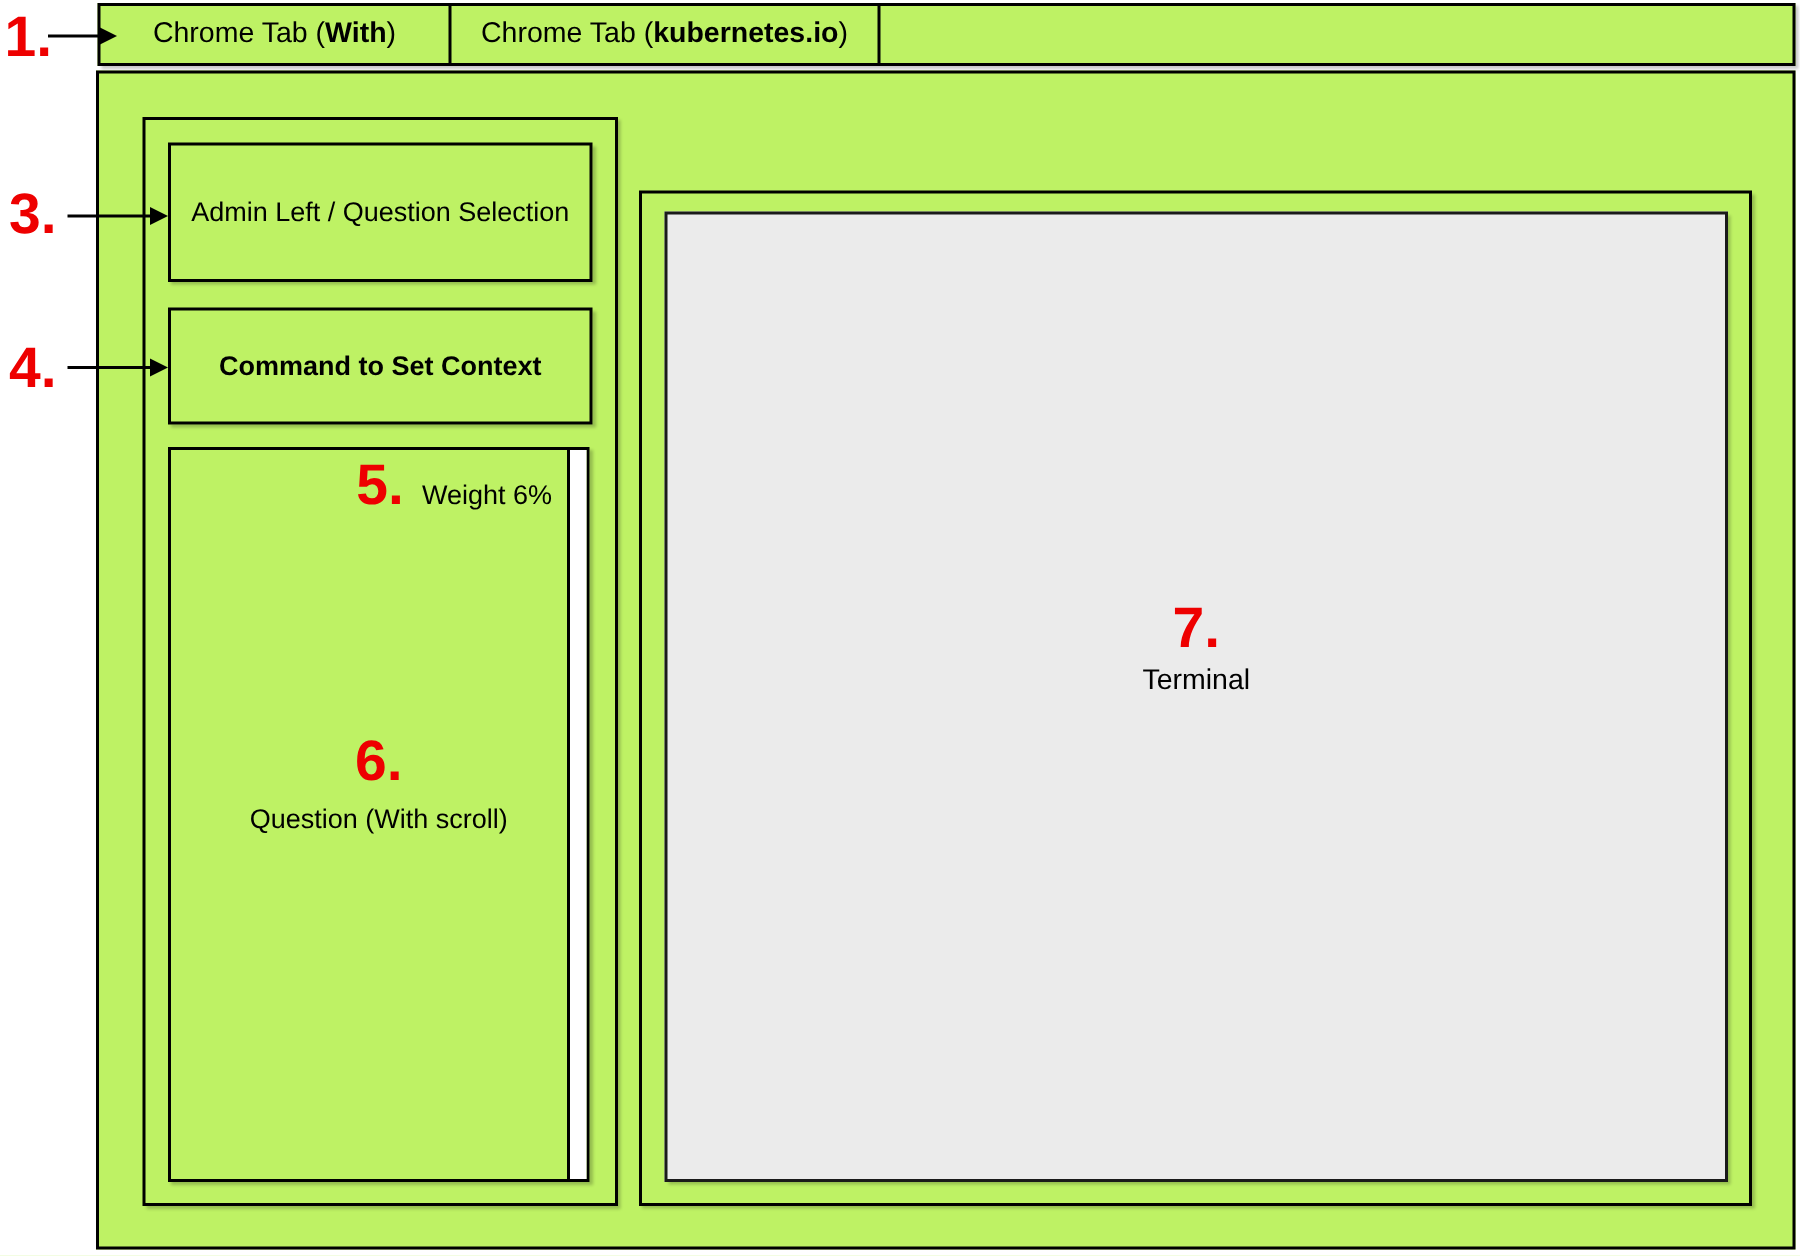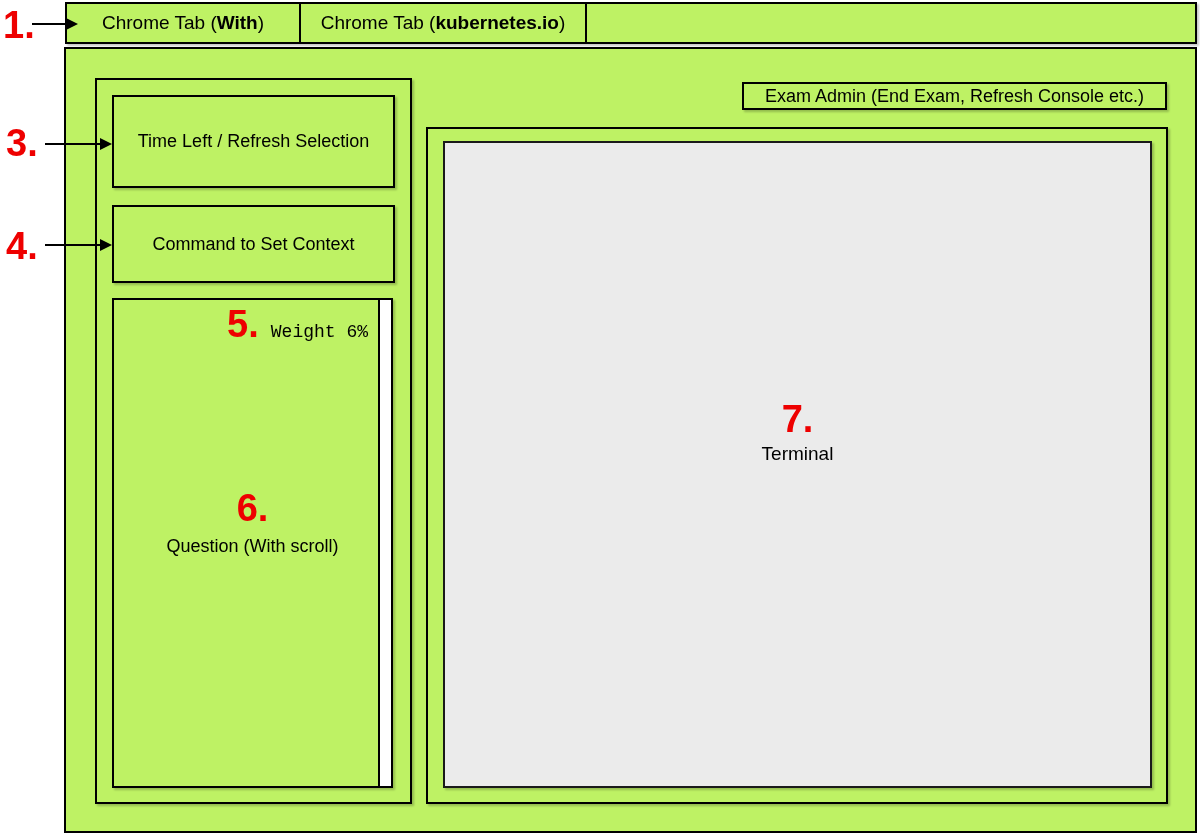--- a/index.html
+++ b/index.html
@@ -34,31 +34,31 @@
   .sidebarpanel{left:95px;top:78px;width:317px;height:726px;}
   .timeleft{
     left:112px;top:95px;width:283px;height:93px;
     display:flex;align-items:center;justify-content:center;font-size:18px;text-align:center;
   }
   .cmdbox{
     left:112px;top:205px;width:283px;height:78px;
     display:flex;flex-direction:column;align-items:center;justify-content:center;
     font-size:18px;line-height:24px;text-align:center;
   }
-  .cmdbox .cmdtitle{font-weight:normal;}
+  .cmdbox .cmdtitle{font-weight:bold;}
   .questionbox{left:112px;top:298px;width:281px;height:490px;}
   .qscroll{
     position:absolute;top:0;bottom:0;right:0;width:13px;
     border-left:2px solid #000;box-sizing:border-box;background:#fff;
   }
   .weightrow{
     position:absolute;top:5px;right:23px;display:flex;align-items:baseline;gap:12px;
   }
   .weightrow .rn{position:static;}
-  .weightrow .wtext{font-size:18px;white-space:nowrap;font-family:Liberation Mono, monospace;}
+  .weightrow .wtext{font-size:18px;white-space:nowrap;}
   .qstack{position:absolute;left:0;right:0;top:189px;text-align:center;}
   .qstack .rn{position:static;display:block;}
   .qstack .qlabel{margin-top:9px;font-size:18px;}
   
   .terminalpanel{left:426px;top:127px;width:742px;height:677px;}
   .terminalscreen{
     left:443px;top:141px;width:709px;height:647px;
     background:#ebebeb;border:2px solid #1a1a1a;
   }
   .tstack{position:absolute;left:0;right:0;top:257px;text-align:center;}
@@ -86,28 +86,25 @@
     <div class="tab tab-k8s">
       <span>Chrome Tab (</span>
         <b>kubernetes.io</b>
         <span>)</span>
     </div>
     <div class="tab tab-rest"></div>
   </div>
 
   <div class="box outer"></div>
 
-  <div class="box shadow examadmin">
-    <span>Exam Admin (End Exam, Refresh Console etc.)</span>
-  </div>
 
   <div class="box shadow sidebarpanel"></div>
 
   <div class="box shadow timeleft">
-    <span>Time Left / Refresh Selection</span>
+    <span>Admin Left / Question Selection</span>
   </div>
 
   <div class="box shadow cmdbox">
     <span class="cmdtitle">Command to Set Context</span>
   </div>
 
   <div class="box shadow questionbox">
     <div class="qscroll"></div>
     <div class="weightrow">
       <span class="rednum rn">5.</span>

